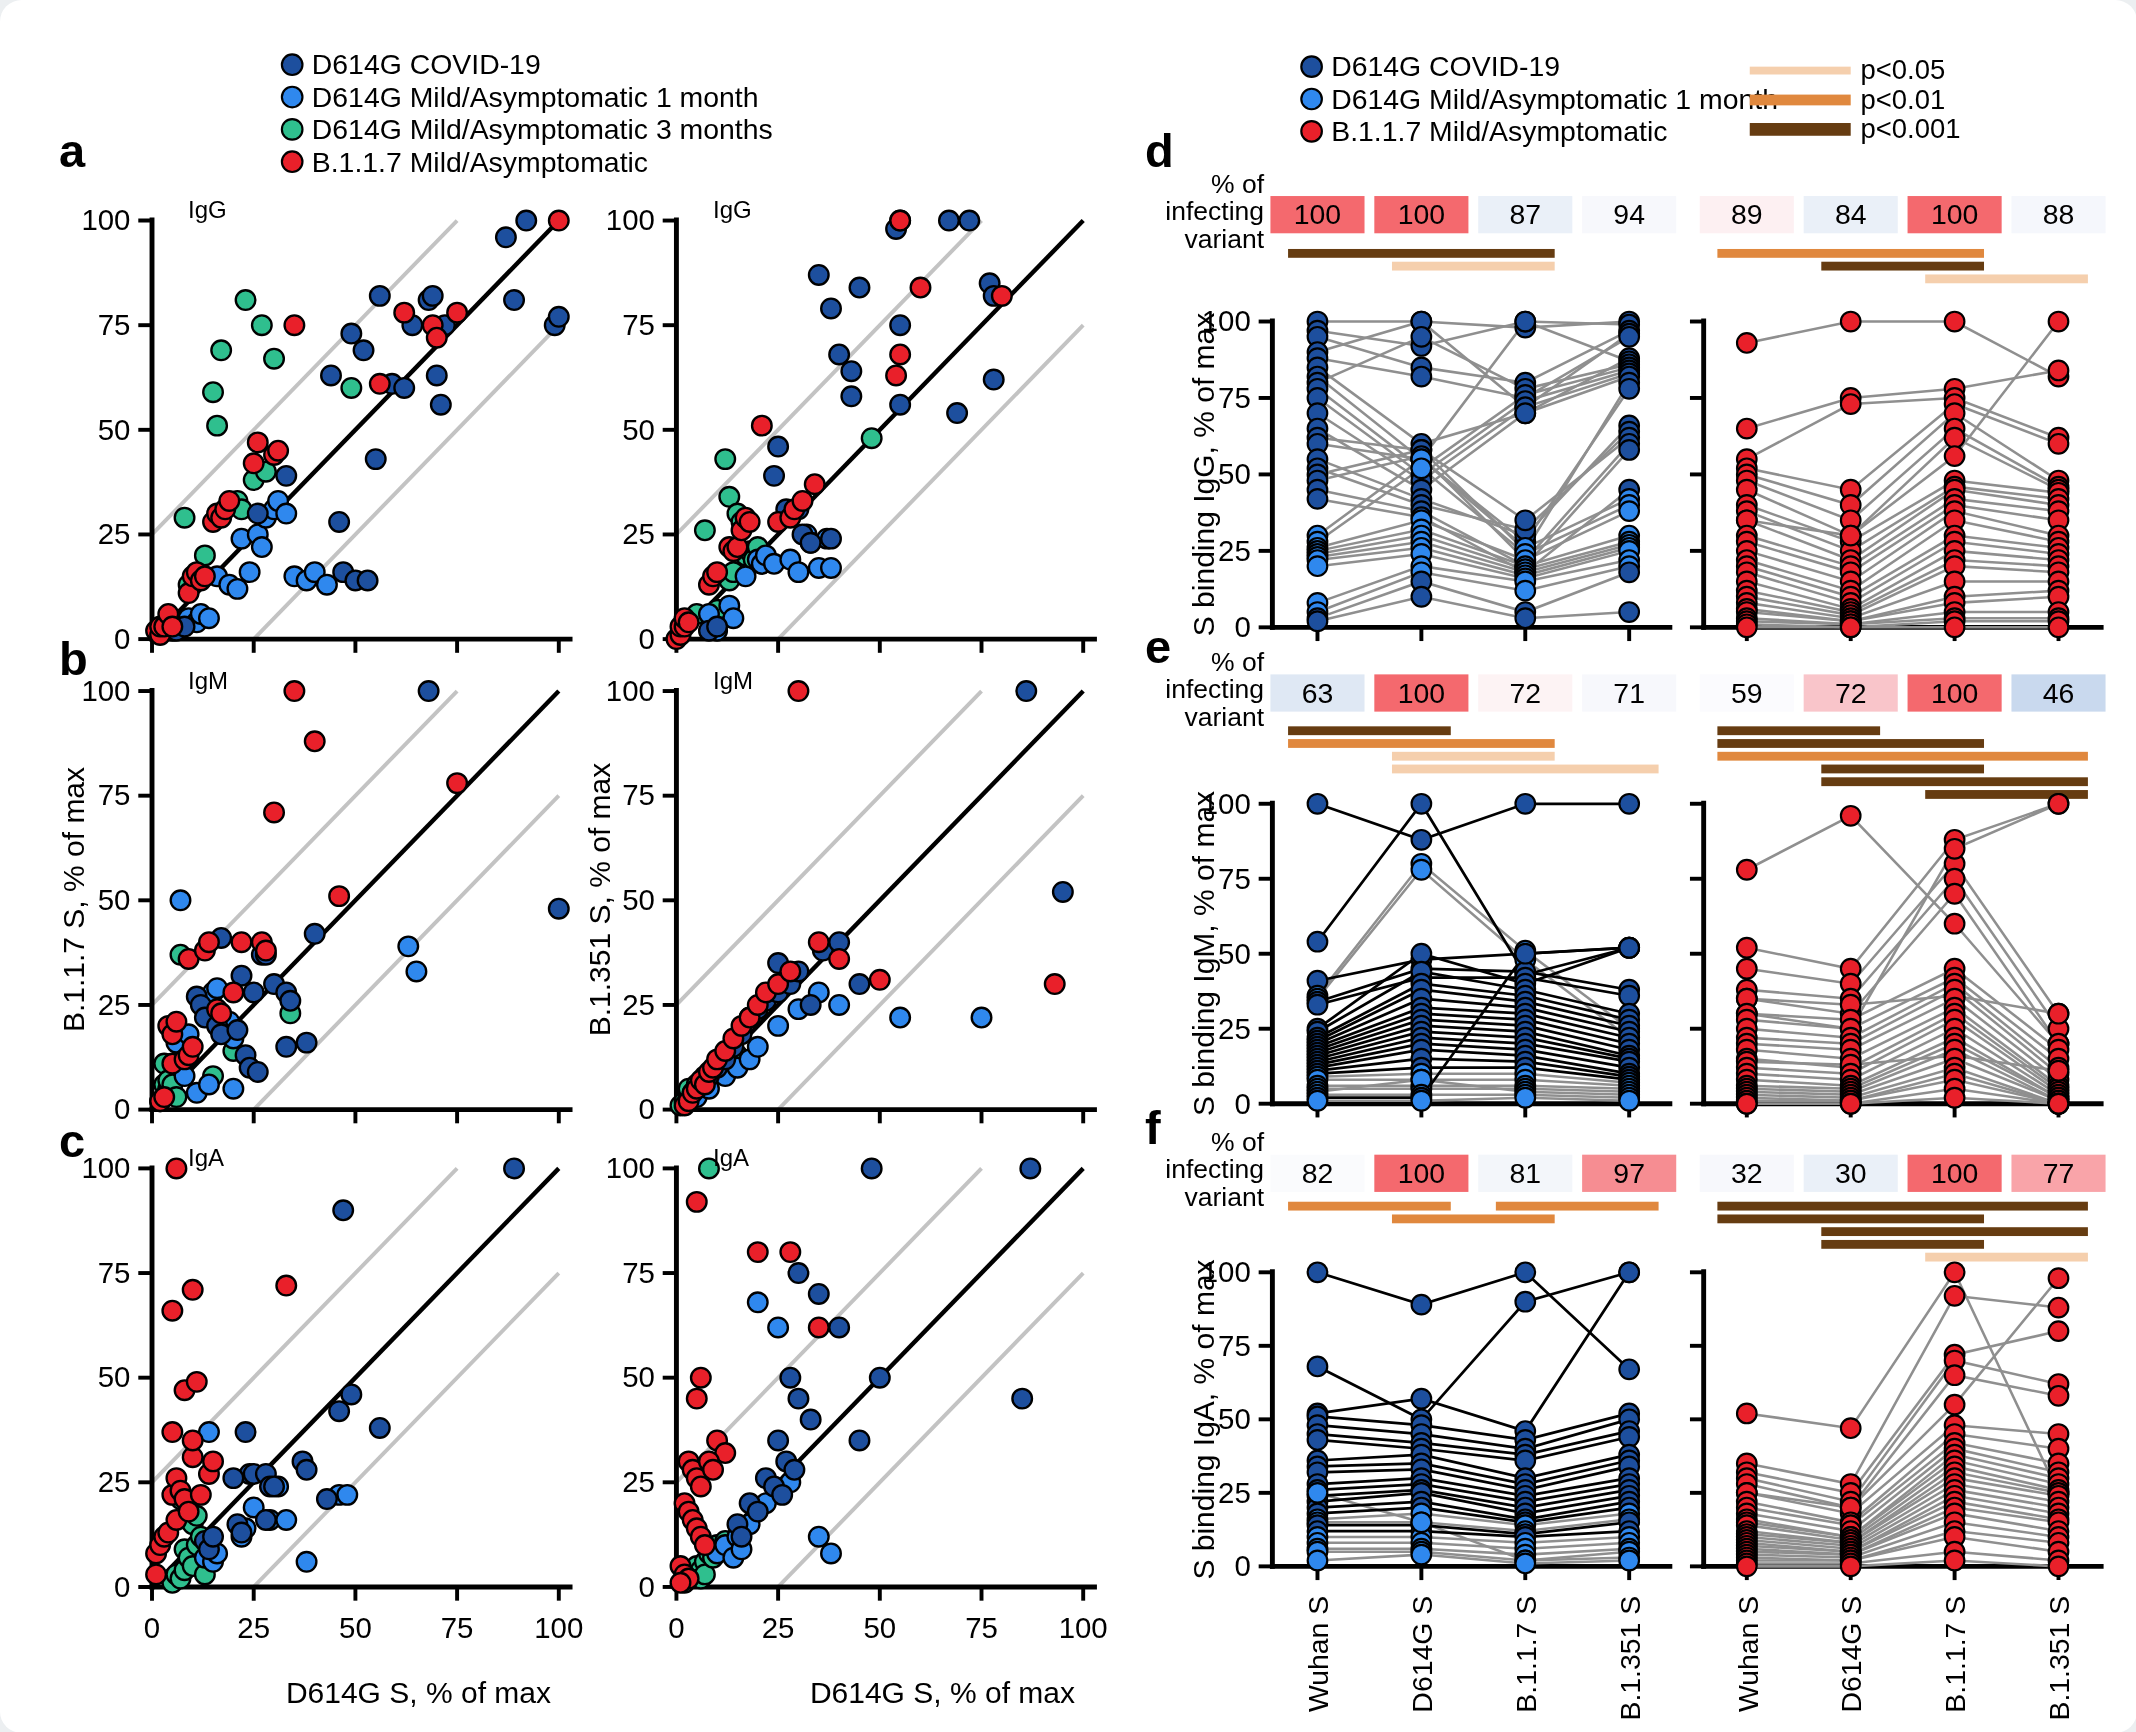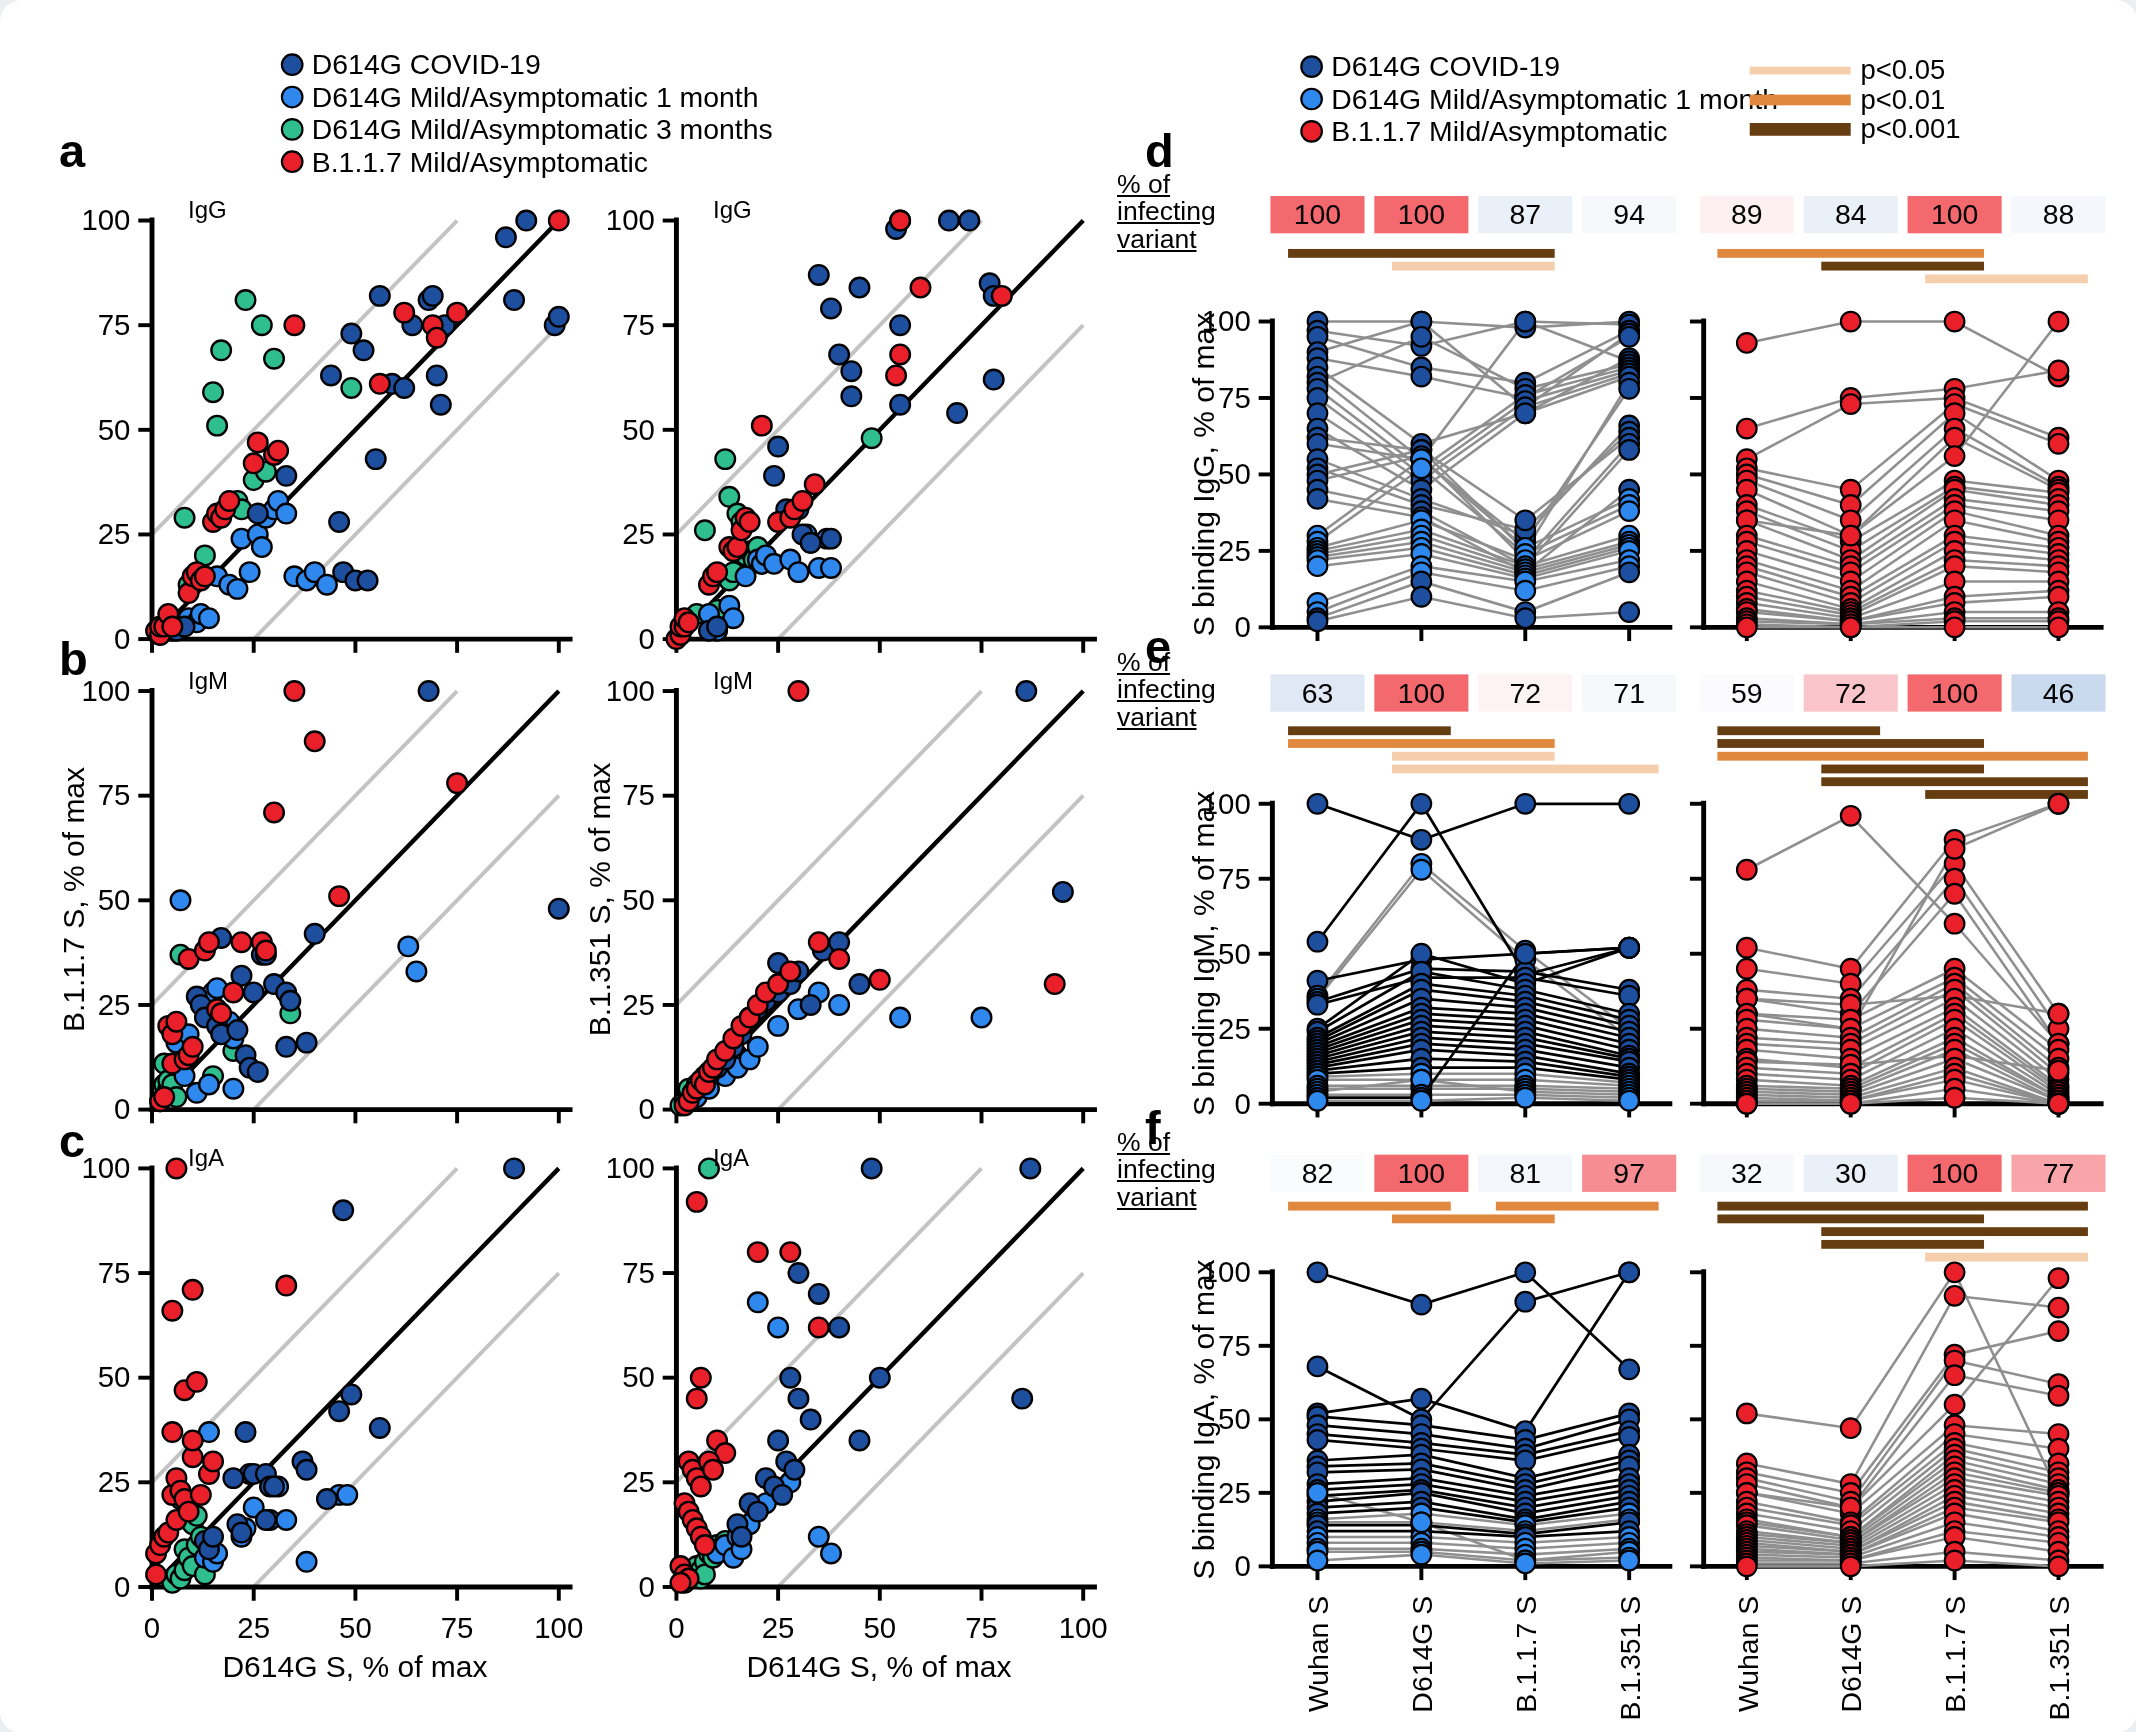--- a/index.html
+++ b/index.html
@@ -2,23 +2,23 @@
 <html><head>
 <meta charset="utf-8">
 <style>
   html,body{margin:0;padding:0;background:#eceff1;}
   .canvas{position:relative;width:2137px;height:1733px;background:#ffffff;border-radius:21.6px;overflow:hidden;
           font-family:"Liberation Sans", sans-serif;color:#000;}
   svg{position:absolute;left:0;top:0;}
   .abs{position:absolute;}
   .panel-letter{font-size:47px;font-weight:bold;line-height:47px;}
   .plot-title{font-size:24px;line-height:32px;}
-  .axis-label{font-size:30px;line-height:32px;text-align:center;}
+  .axis-label{font-size:30px;line-height:32px;text-align:right;margin-top:26px;}
   .rot-label{font-size:30px;line-height:35px;text-align:center;transform:rotate(-90deg);}
-  .pct-label{font-size:26.5px;line-height:27.4px;white-space:pre-line;text-decoration:underline;}
+  .pct-label{font-size:26.5px;line-height:27.4px;text-align:right;white-space:pre-line;}
   text{font-family:"Liberation Sans", sans-serif;}
 </style>
 </head>
 <body>
 
 <div class="canvas">
   <svg id="fig" width="2137" height="1733" viewBox="0 0 2180 1768">
       <line x1="155" y1="545.25" x2="466.25" y2="225" stroke="#c3c3c3" stroke-width="4"></line>
       <line x1="258.75" y1="652" x2="570" y2="331.75" stroke="#c3c3c3" stroke-width="4"></line>
       <line x1="155" y1="652" x2="570" y2="225" stroke="#000" stroke-width="4.5"></line>

